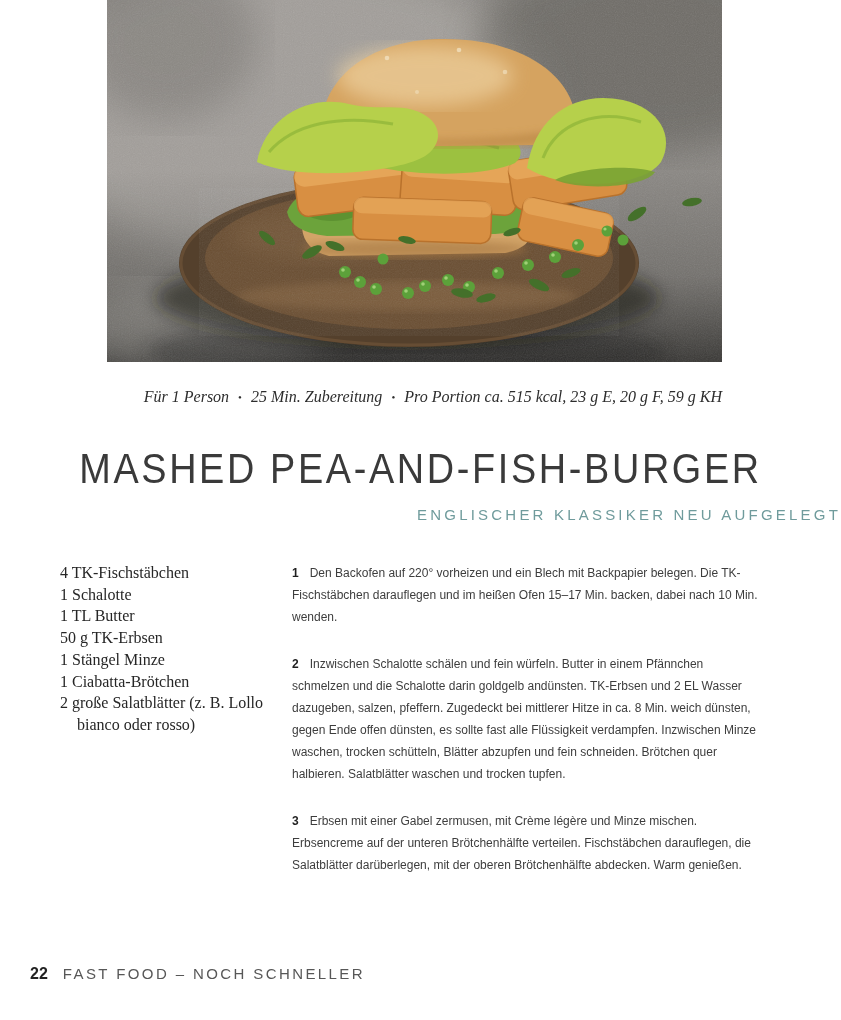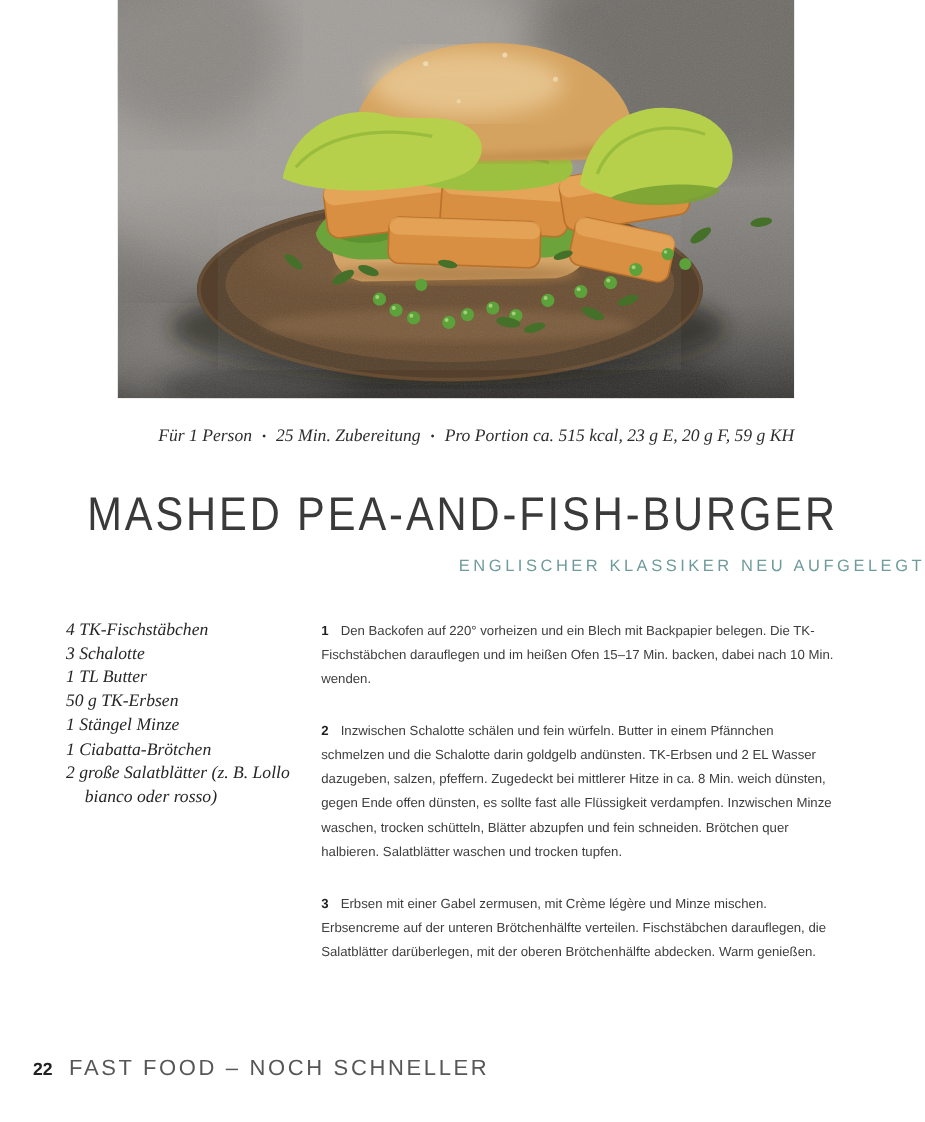--- a/index.html
+++ b/index.html
@@ -51,21 +51,20 @@
     white-space:nowrap;
   }
   .content{
     position:absolute;top:562px;left:60px;right:79px;
     display:flex;
   }
   .ingredients{
     flex:none;width:232px;
     margin:0;padding:0;
     font-family:"Liberation Serif",serif;
-    font-style:italic;
     font-size:16px;
     line-height:21.7px;
     color:#262626;
     list-style:none;
   }
   .ingredients li{
     padding-left:17px;
     text-indent:-17px;
   }
   .steps{
@@ -81,21 +80,21 @@
     margin-right:11px;
   }
   .footer{
     position:absolute;left:30px;bottom:37px;
     display:flex;align-items:baseline;gap:15px;
   }
   .page-number{
     font-size:16px;font-weight:bold;color:#222222;margin-top:21px;
   }
   .chapter-title{
-    font-size:20px;letter-spacing:2.4px;color:#575757;
+    font-size:15px;letter-spacing:2.4px;color:#575757;
   }
 </style>
 </head>
 <body>
 
 <div class="photo">
   <svg viewBox="0 0 615 362" xmlns="http://www.w3.org/2000/svg">
     <defs>
       <filter id="grain" x="0" y="0" width="100%" height="100%">
         <feTurbulence type="fractalNoise" baseFrequency="0.9" numOctaves="2" stitchTiles="stitch"></feTurbulence>
@@ -253,21 +252,21 @@
 <div class="meta-line">
   <span>Für 1 Person</span><span class="dot">•</span><span>25 Min. Zubereitung</span><span class="dot">•</span><span>Pro Portion ca. 515 kcal, 23 g E, 20 g F, 59 g KH</span>
 </div>
 
 <div class="recipe-title">MASHED PEA-AND-FISH-BURGER</div>
 <div class="recipe-subtitle">ENGLISCHER KLASSIKER NEU AUFGELEGT</div>
 
 <div class="content">
   <ul class="ingredients">
     <li>4 TK-Fischstäbchen</li>
-    <li>3 Schalotte</li>
+    <li>1 Schalotte</li>
     <li>1 TL Butter</li>
     <li>50 g TK-Erbsen</li>
     <li>1 Stängel Minze</li>
     <li>1 Ciabatta-Brötchen</li>
     <li>2 große Salatblätter (z. B. Lollo bianco oder rosso)</li>
   </ul>
 
   <div class="steps">
     <p class="step"><span class="step-number">1</span><span>Den Backofen auf 220° vorheizen und ein Blech mit Backpapier belegen. Die TK-Fischstäbchen darauflegen und im heißen Ofen 15–17 Min. backen, dabei nach 10 Min. wenden.</span></p>
     <p class="step"><span class="step-number">2</span><span>Inzwischen Schalotte schälen und fein würfeln. Butter in einem Pfännchen schmelzen und die Schalotte darin goldgelb andünsten. TK-Erbsen und 2 EL Wasser dazugeben, salzen, pfeffern. Zugedeckt bei mittlerer Hitze in ca. 8 Min. weich dünsten, gegen Ende offen dünsten, es sollte fast alle Flüssigkeit verdampfen. Inzwischen Minze waschen, trocken schütteln, Blätter abzupfen und fein schneiden. Brötchen quer halbieren. Salatblätter waschen und trocken tupfen.</span></p>

